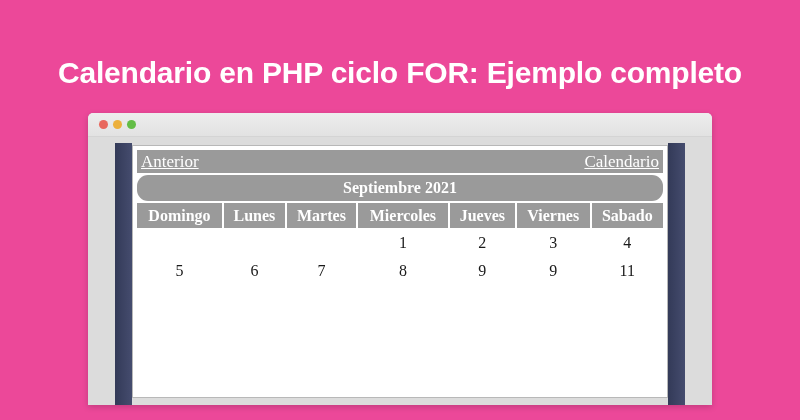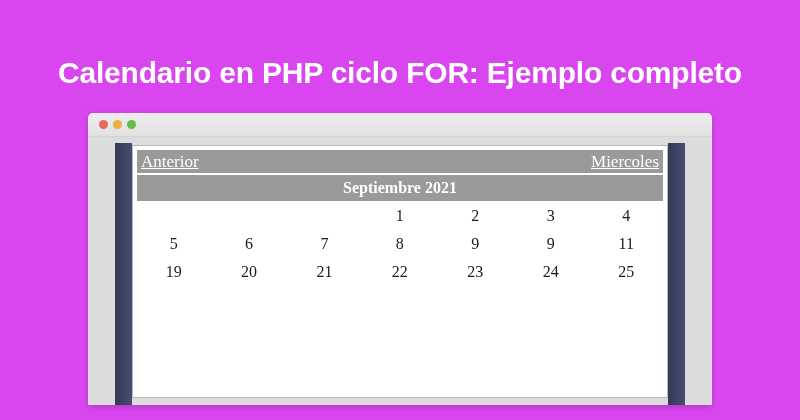--- a/index.html
+++ b/index.html
@@ -11,21 +11,21 @@
     height: 420px;
     overflow: hidden;
     background: #06AEEA;
     font-family: "Liberation Sans", sans-serif;
   }
 
   .stage {
     position: relative;
     width: 800px;
     height: 420px;
-    background: #d946ef;
+    background: #ec4899;
   }
 
   
   .headline {
     position: absolute;
     left: 0;
     top: 56px;
     width: 800px;
     text-align: center;
     color: #ffffff;
@@ -136,20 +136,21 @@
     font-family: "Liberation Serif", "DejaVu Serif", serif;
   }
 
   .month-cell {
     background: #9a9a9a;
     height: 26px;
     text-align: center;
     color: #ffffff;
     font-weight: bold;
     font-size: 16px;
+    border-radius: 11px;
   }
 
   .dayname-cell {
     background: #9a9a9a;
     height: 25px;
     text-align: center;
     color: #ffffff;
     font-weight: bold;
     font-size: 16px;
     white-space: nowrap;
@@ -188,29 +189,38 @@
 
       <div class="page-area">
 
         <table class="calendar">
           <tbody>
 
             <tr>
               <td class="nav-cell" colspan="7">
                 <div class="nav-inner">
                   <span class="nav-link">Anterior</span>
-                  <span class="nav-link">Miercoles</span>
+                  <span class="nav-link">Calendario</span>
                 </div>
               </td>
             </tr>
 
             <tr>
               <td class="month-cell" colspan="7">Septiembre 2021</td>
             </tr>
 
+            <tr>
+              <td class="dayname-cell">Domingo</td>
+              <td class="dayname-cell">Lunes</td>
+              <td class="dayname-cell">Martes</td>
+              <td class="dayname-cell">Miercoles</td>
+              <td class="dayname-cell">Jueves</td>
+              <td class="dayname-cell">Viernes</td>
+              <td class="dayname-cell">Sabado</td>
+            </tr>
 
             <tr>
               <td class="date-cell"></td>
               <td class="date-cell"></td>
               <td class="date-cell"></td>
               <td class="date-cell">1</td>
               <td class="date-cell">2</td>
               <td class="date-cell">3</td>
               <td class="date-cell">4</td>
             </tr>
@@ -219,29 +229,20 @@
               <td class="date-cell">5</td>
               <td class="date-cell">6</td>
               <td class="date-cell">7</td>
               <td class="date-cell">8</td>
               <td class="date-cell">9</td>
               <td class="date-cell">9</td>
               <td class="date-cell">11</td>
             </tr>
 
 
-            <tr>
-              <td class="date-cell">19</td>
-              <td class="date-cell">20</td>
-              <td class="date-cell">21</td>
-              <td class="date-cell">22</td>
-              <td class="date-cell">23</td>
-              <td class="date-cell">24</td>
-              <td class="date-cell">25</td>
-            </tr>
 
 
           </tbody>
         </table>
 
       </div>
     </div>
   </div>
 </div>
 

